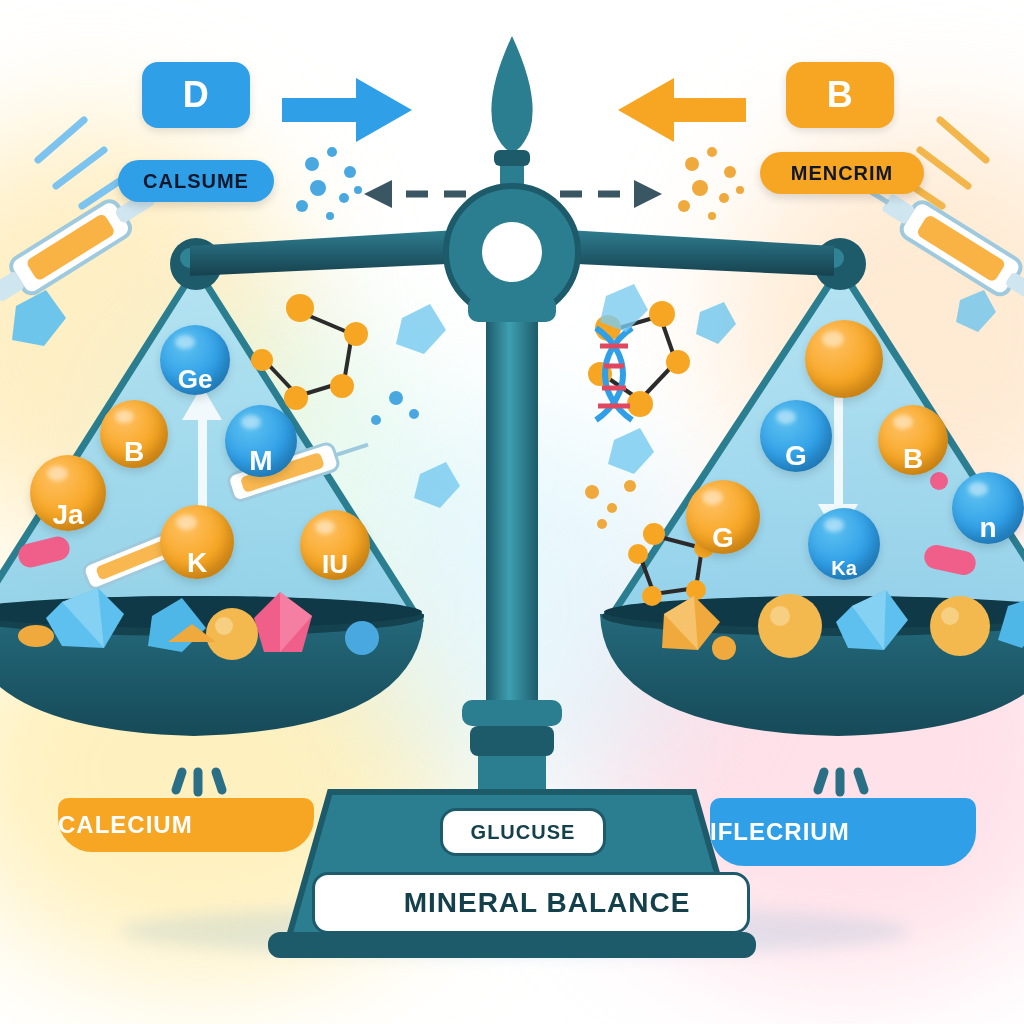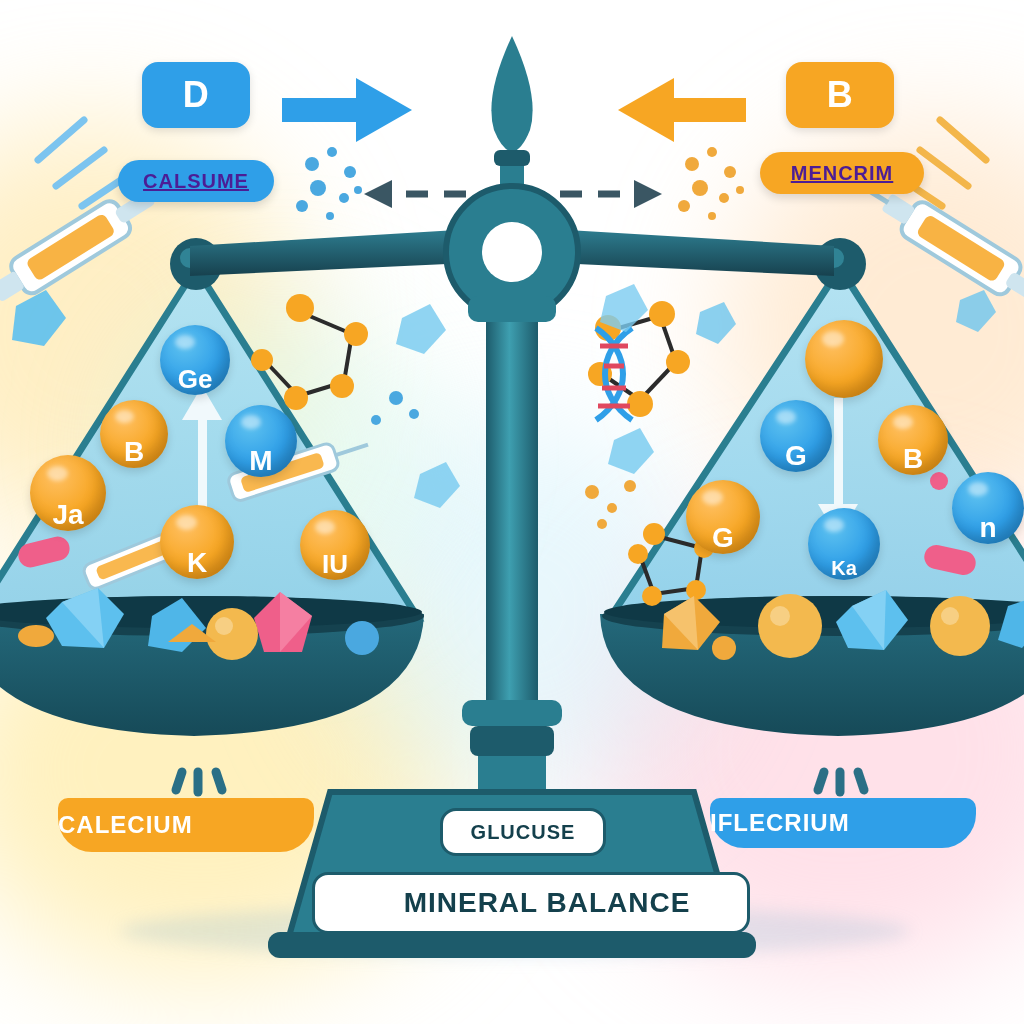--- a/index.html
+++ b/index.html
@@ -28,23 +28,22 @@
     display:flex;align-items:center;justify-content:center;
     color:#ffffff;font-weight:bold;letter-spacing:.5px;
     border-radius:16px;
     box-shadow:0 3px 8px rgba(0,0,0,.12);
   }
   .chip-blue{background:#2f9fe8;}
   .chip-orange{background:#f7a623;}
 
   .pillbtn{
     position:absolute;display:flex;align-items:center;justify-content:center;
-    border-radius:22px;color:#4c1d95;font-weight:bold;font-size:20px;letter-spacing:1px;
+    border-radius:22px;color:#0f172a;font-weight:bold;font-size:20px;letter-spacing:1px;
     box-shadow:0 4px 10px rgba(0,0,0,.14);
-    text-decoration:underline;
   }
 
   .banner{
     position:absolute;display:flex;align-items:center;justify-content:flex-start;
     color:#ffffff;font-weight:bold;letter-spacing:1px;
     border-radius:8px;
   }
 
   .plate-label{
     position:absolute;display:flex;align-items:center;justify-content:center;
@@ -368,21 +367,21 @@
   <div class="plate-label" style="left:440px;top:808px;width:160px;height:42px;font-size:20px;">
     <span>GLUCUSE</span>
   </div>
   <div class="plate-label" style="left:312px;top:872px;width:400px;height:56px;font-size:28px;padding-left:32px;">
     <span>MINERAL BALANCE</span>
   </div>
 
   <div class="banner chip-orange" style="left:58px;top:798px;width:256px;height:54px;font-size:24px;border-radius:10px 10px 34px 34px;">
     <span>CALECIUM</span>
   </div>
-  <div class="banner chip-blue" style="left:710px;top:798px;width:266px;height:50px;font-size:24px;border-radius:10px 10px 34px 34px;">
+  <div class="banner chip-blue" style="left:710px;top:798px;width:266px;height:68px;font-size:24px;border-radius:10px 10px 34px 34px;">
     <span>IFLECRIUM</span>
   </div>
 
   <div class="bub blue" style="left:160px;top:325px;width:70px;height:70px;font-size:26px;">
     <span>Ge</span>
   </div>
   <div class="bub orange" style="left:100px;top:400px;width:68px;height:68px;font-size:28px;">
     <span>B</span>
   </div>
   <div class="bub blue" style="left:225px;top:405px;width:72px;height:72px;font-size:28px;">

